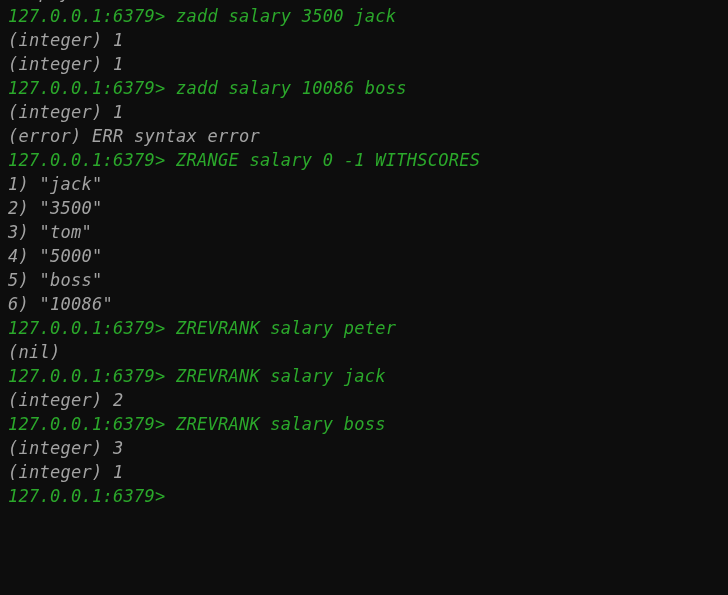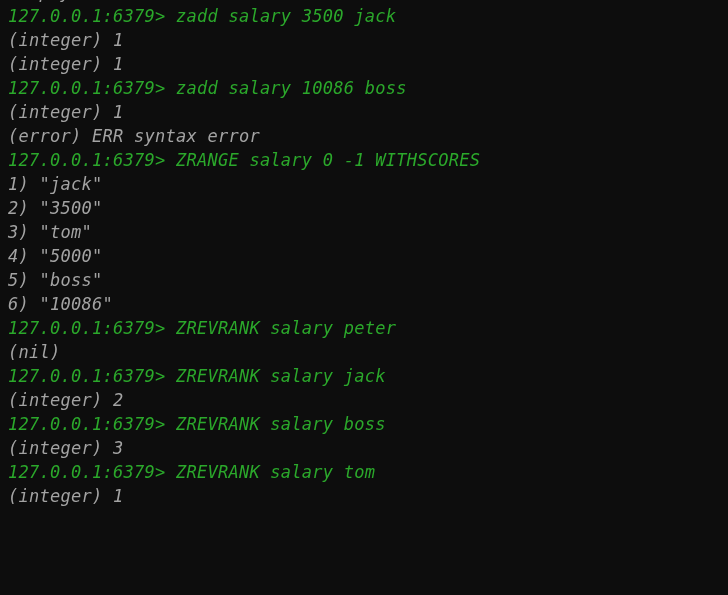--- a/index.html
+++ b/index.html
@@ -64,17 +64,17 @@
       <div class="line output">3) "tom"</div>
       <div class="line output">4) "5000"</div>
       <div class="line output">5) "boss"</div>
       <div class="line output">6) "10086"</div>
       <div class="line">127.0.0.1:6379&gt; ZREVRANK salary peter</div>
       <div class="line output">(nil)</div>
       <div class="line">127.0.0.1:6379&gt; ZREVRANK salary jack</div>
       <div class="line output">(integer) 2</div>
       <div class="line">127.0.0.1:6379&gt; ZREVRANK salary boss</div>
       <div class="line output">(integer) 3</div>
-      <div class="line">127.0.0.1:6379&gt; ZREVRANK salary tom</div>
       <div class="line output">(integer) 1</div>
+      <div class="line">127.0.0.1:6379&gt;</div>
     </div>
   <div class="watermark">CSDN @GoGo在努力</div>
 </div>
 
 </body></html>

